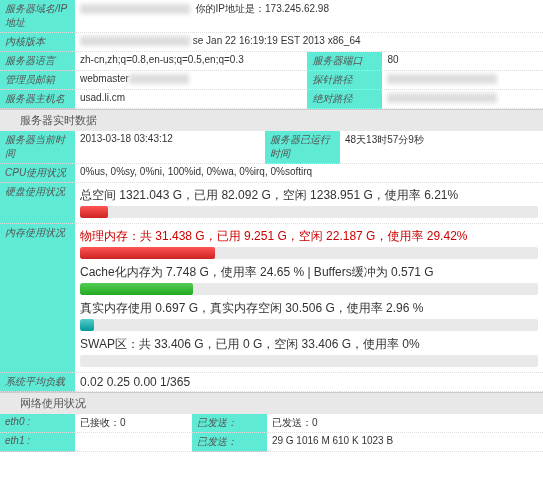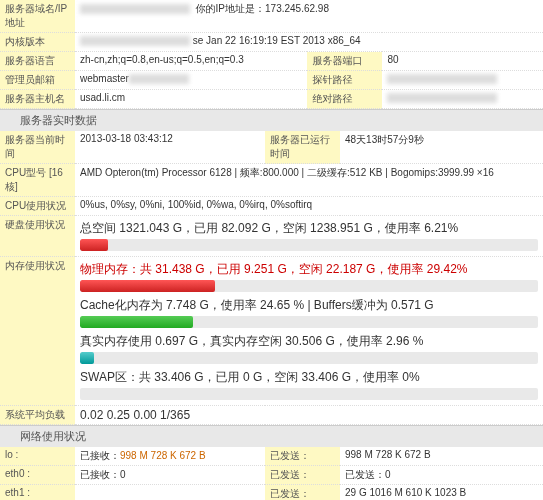--- a/index.html
+++ b/index.html
@@ -22,23 +22,24 @@
     width: 100%;
     border-collapse: collapse;
     font-size: 10px;
   }
   td {
     padding: 2px 5px;
     border-bottom: 1px dotted #ddd;
     vertical-align: top;
   }
   td.label {
-    background: #fef9c3;
+    background: #5eead4;
     width: 75px;
     color: #555;
+    font-style: italic;
   }
   td.val {
     color: #333;
     margin-left: 20px;
   }
   .bar {
     height: 12px;
     background: #e9e9e9;
     margin: 1px 0 3px 0;
     position: relative;
@@ -108,24 +109,20 @@
 
 <table>
   <tbody>
       <tr>
     <td class="label">服务器当前时间</td>
     <td class="val" style="width:190px">2013-03-18 03:43:12</td>
     <td class="label" style="width:75px">服务器已运行时间</td>
     <td class="val">48天13时57分9秒</td>
   </tr>
   <tr>
-    <td class="label">CPU型号 [16核]</td>
-    <td class="val" colspan="3">AMD Opteron(tm) Processor 6128 | 频率:800.000 | 二级缓存:512 KB | Bogomips:3999.99 ×16</td>
-  </tr>
-  <tr>
     <td class="label">CPU使用状况</td>
     <td class="val" colspan="3">0%us, 0%sy, 0%ni, 100%id, 0%wa, 0%irq, 0%softirq</td>
   </tr>
   <tr>
     <td class="label">硬盘使用状况</td>
     <td class="val" colspan="3">
       <div class="memrow">总空间 1321.043 G，已用 82.092 G，空闲 1238.951 G，使用率 6.21%</div>
       <div class="bar">
             <div class="bar-fill bar-red" style="width:6.21%"></div>
           </div>
@@ -156,26 +153,20 @@
     <td class="label">系统平均负载</td>
     <td class="val load" colspan="3">0.02 0.25 0.00 1/365</td>
   </tr>
 </tbody>
   </table>
 
 <div class="section-header">网络使用状况</div>
 
 <table>
   <tbody>
-      <tr>
-    <td class="label">lo :</td>
-    <td class="val" style="width:190px"><span>已接收：</span><span class="orange-txt">998 M  728 K  672 B</span></td>
-    <td class="label" style="width:75px">已发送：</td>
-    <td class="val orange-txt">998 M  728 K  672 B</td>
-  </tr>
   <tr>
     <td class="label">eth0 :</td>
     <td class="val">已接收：0</td>
     <td class="label">已发送：</td>
     <td class="val">已发送：0</td>
   </tr>
   <tr>
     <td class="label">eth1 :</td>
     <td class="val"></td>
     <td class="label">已发送：</td>

